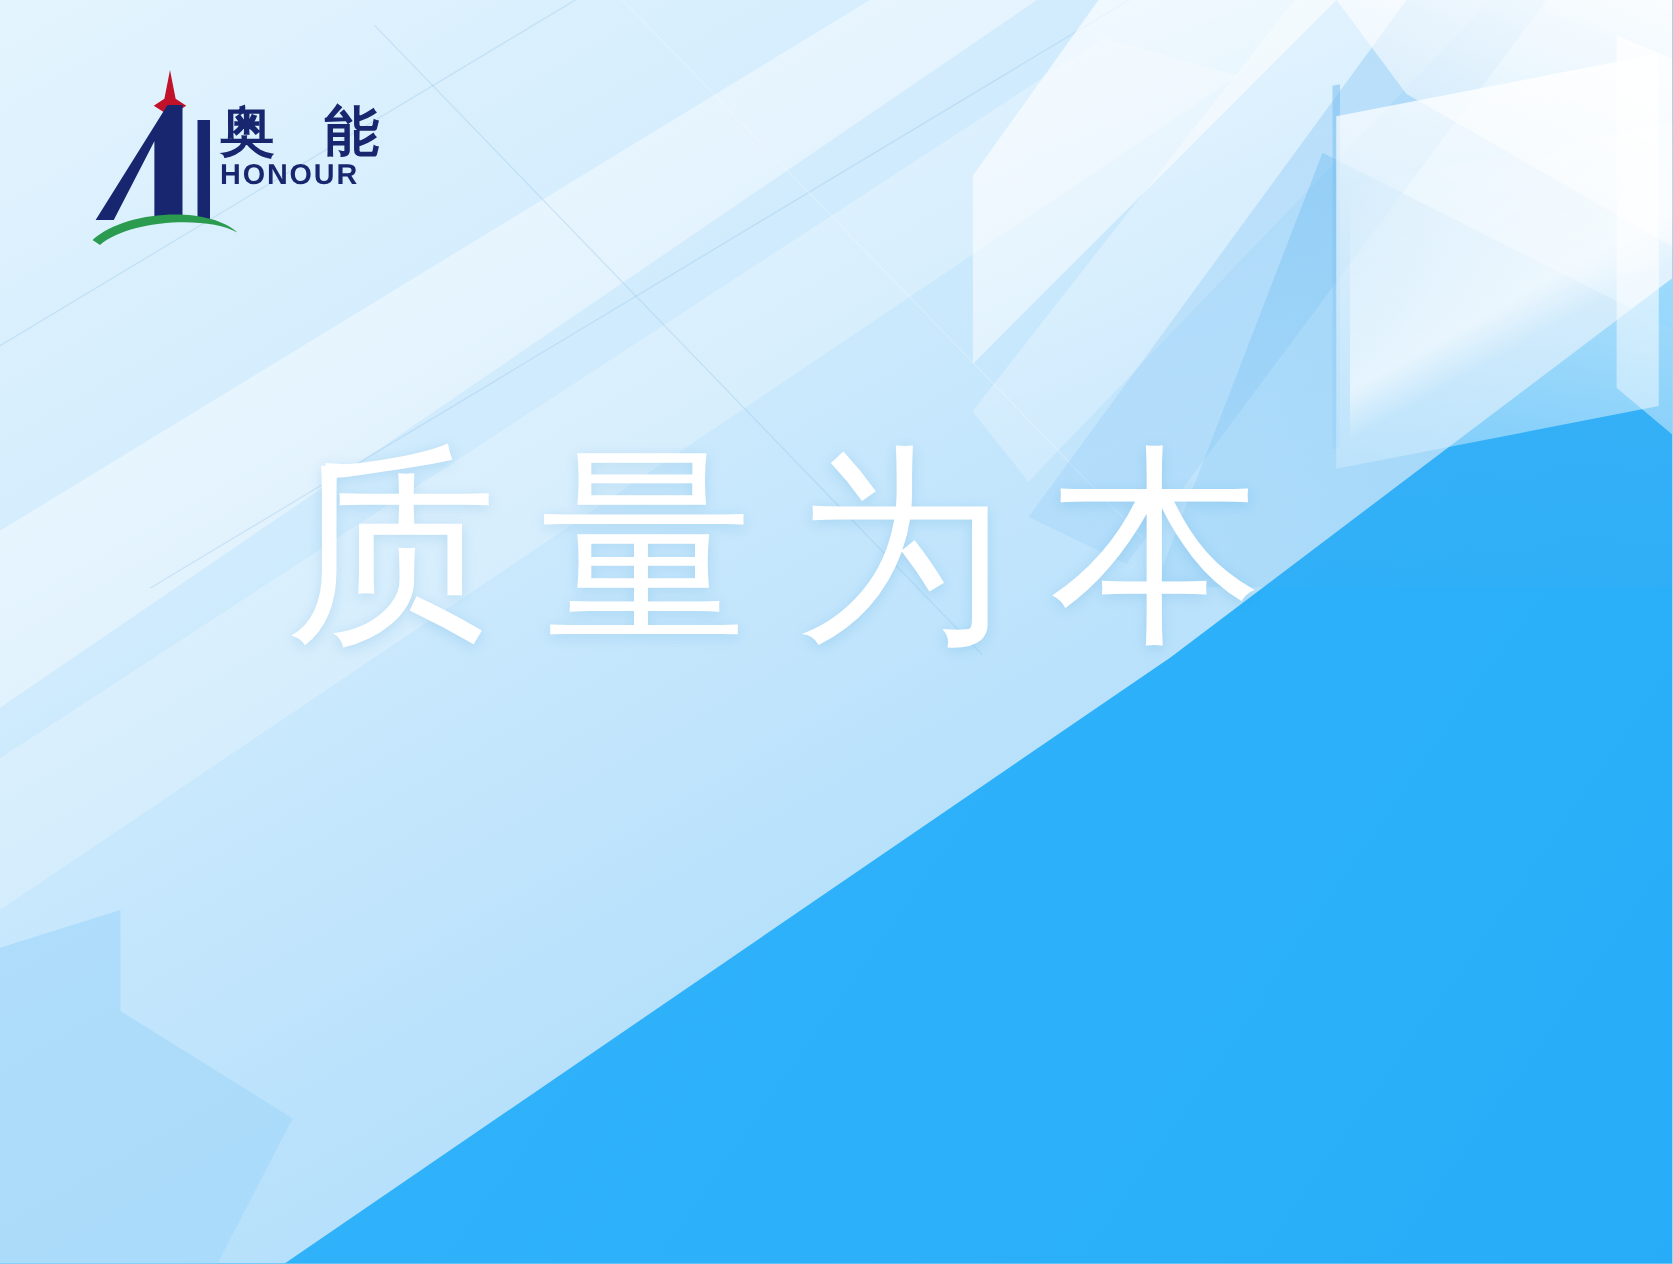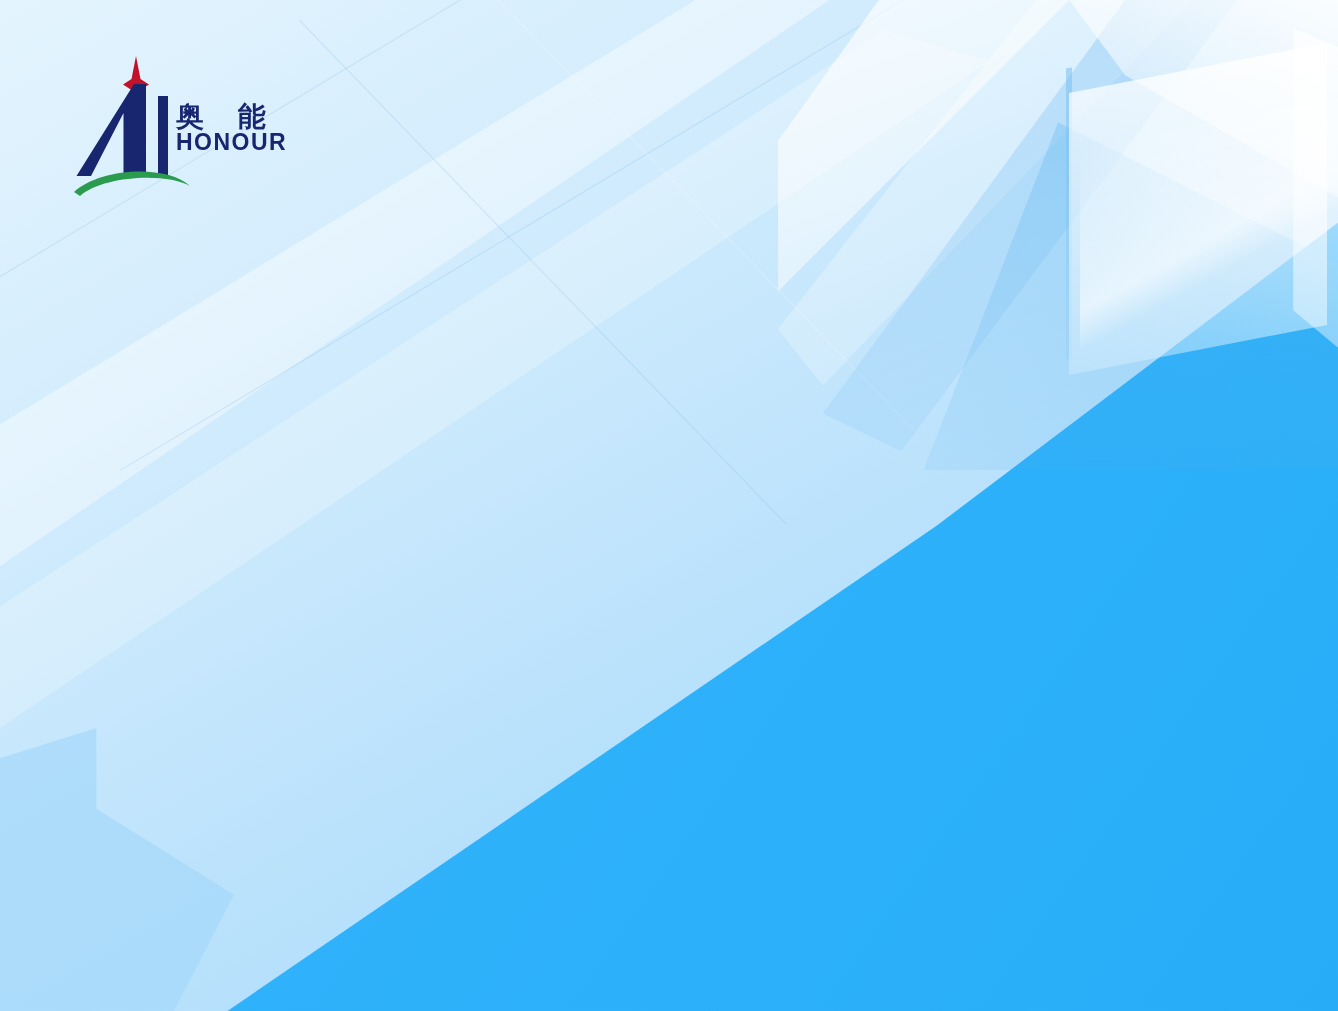--- a/index.html
+++ b/index.html
@@ -137,27 +137,26 @@
     width: 116px; height: 140px;
   }
   .logo-text {
     position: absolute;
     left: 102px;
     top: 28px;
     width: 140px;
   }
   .logo-cn {
     font-family: "DejaVu Sans", "Liberation Sans", sans-serif;
-    font-size: 28px;
+    font-size: 44px;
     font-weight: 700;
     color: #17266e;
     letter-spacing: 12px;
     line-height: 1;
     white-space: nowrap;
-    margin-top: 19px;
   }
   .logo-en {
     font-family: "Liberation Sans", sans-serif;
     font-size: 23px;
     font-weight: 700;
     color: #17266e;
     letter-spacing: 1.5px;
     line-height: 1;
     margin-top: 0;
     white-space: nowrap;
@@ -222,15 +221,16 @@
       <path d="M0 136 C 26 112, 92 108, 116 130 C 92 116, 28 120, 6 140 Z" fill="#2A9B4F"></path>
     </svg>
 
     <div class="logo-text">
       <div class="logo-cn">奥 能</div>
       <div class="logo-en">HONOUR</div>
     </div>
   </div>
 
   <div class="slogan">
+    <div class="slogan-line">质量为本</div>
   </div>
 
 </div>
 
 </body></html>

